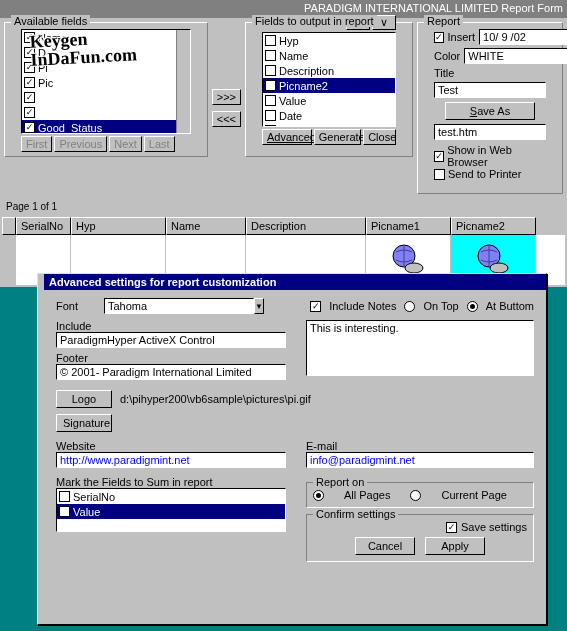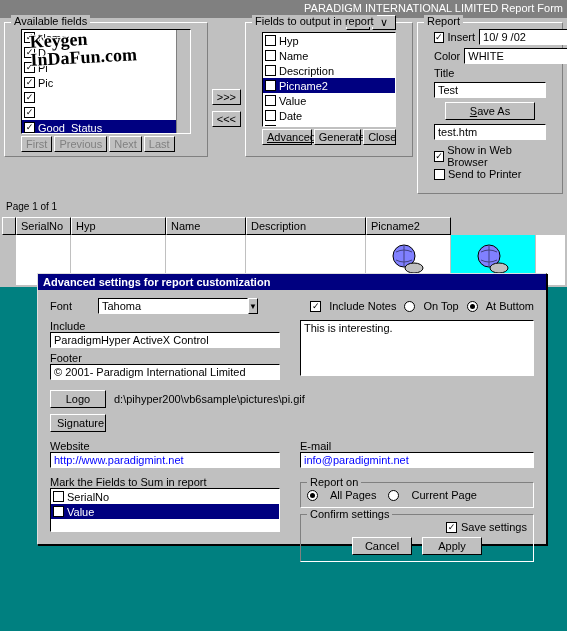--- a/index.html
+++ b/index.html
@@ -101,26 +101,27 @@
 .td { border-right: 1px solid #c0c0c0; padding: 2px 4px; font-size: 11px; overflow: hidden; display: flex; align-items: flex-end; height: 50px; }
 .pic-cell { background: #fff; display:flex; align-items:center; justify-content:center; }
 .pic-cell.cyan { background: #00ffff; }
 .globe-icon { width: 36px; height: 36px; }
 
 .dialog {
   position: absolute;
   left: 37px;
   top: 273px;
   width: 510px;
-  height: 272px;
+  height: 352px;
   background: #c0c0c0;
   border: 1px solid #000;
   border-top-color: #dfdfdf;
   border-left-color: #dfdfdf;
   box-shadow: 1px 1px 0 #000;
+  padding-left: 6px;
 }
 .dialog-title {
   background: #000080;
   color: #fff;
   padding: 2px 5px;
   font-weight: bold;
   font-size: 11px;
 }
 .dialog-body { padding: 8px 12px; }
 .dlg-row { display: flex; align-items: center; gap: 8px; margin-bottom: 6px; }
@@ -290,20 +291,21 @@
 
 <div class="page-label">Page 1 of 1</div>
 
 <div class="table-area">
   <div class="table-header">
     <div class="th" style="width:14px"></div>
     <div class="th" style="width:55px">SerialNo</div>
     <div class="th" style="width:95px">Hyp</div>
     <div class="th" style="width:80px">Name</div>
     <div class="th" style="width:120px">Description</div>
+    <div class="th" style="width:85px">Picname1</div>
     <div class="th" style="width:85px">Picname2</div>
   </div>
   <div class="table-row">
     <div class="td" style="width:14px;background:#c0c0c0"></div>
     <div class="td" style="width:55px;justify-content:flex-end">1</div>
     <div class="td" style="width:95px">info@paradigmin</div>
     <div class="td" style="width:80px">WebMaster</div>
     <div class="td" style="width:120px">Our E-mail address</div>
     <div class="td pic-cell" style="width:85px">
       <svg class="globe-icon" viewBox="0 0 36 36">
@@ -383,21 +385,21 @@
               <div class="list-item selected">
                 <span class="check"></span>
                 <span>Value</span>
               </div>
             </div>
         </div>
       </div>
       <div style="flex:1">
         <div class="group">
           <span class="legend">Report on</span>
-          <div style="display:flex;gap:12px;align-items:center">
+          <div style="display:flex;gap:20px;align-items:center">
             <span class="radio checked"></span>
             <span class="label">All Pages</span>
             <span class="radio"></span>
             <span class="label">Current Page</span>
           </div>
         </div>
         <div class="group">
           <span class="legend">Confirm settings</span>
           <div style="display:flex;align-items:center;gap:4px;justify-content:flex-end;margin-bottom:4px">
             <span class="check checked"></span>

